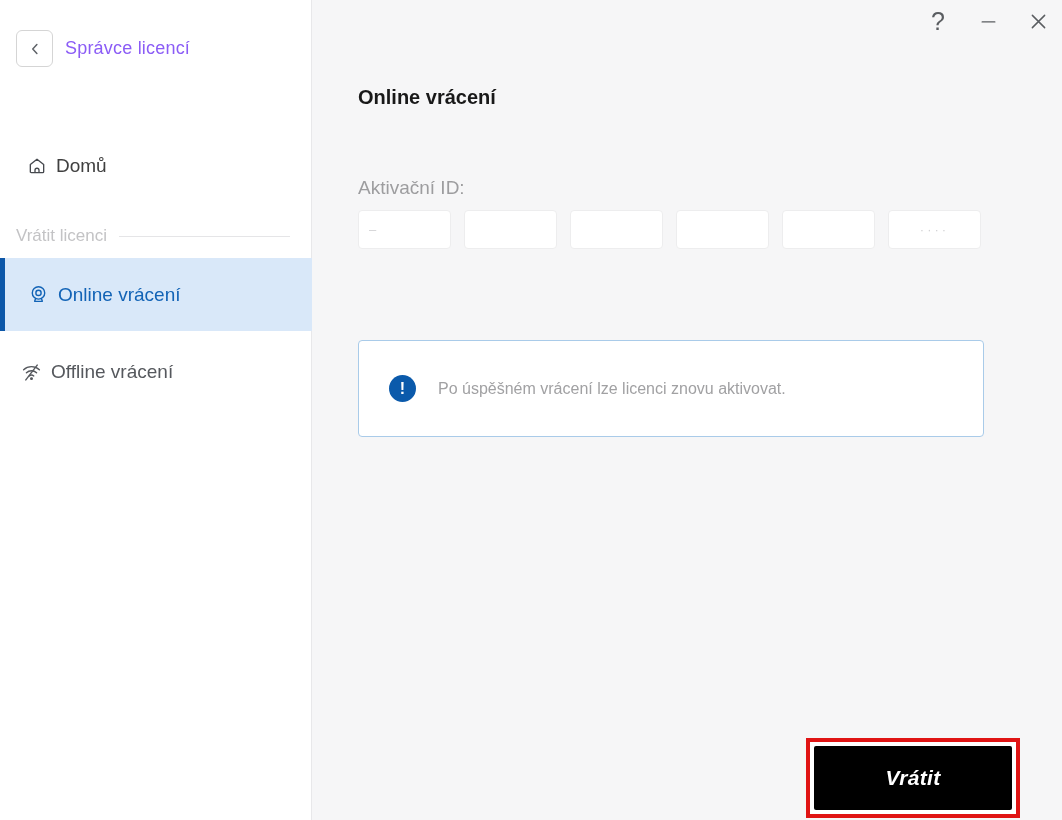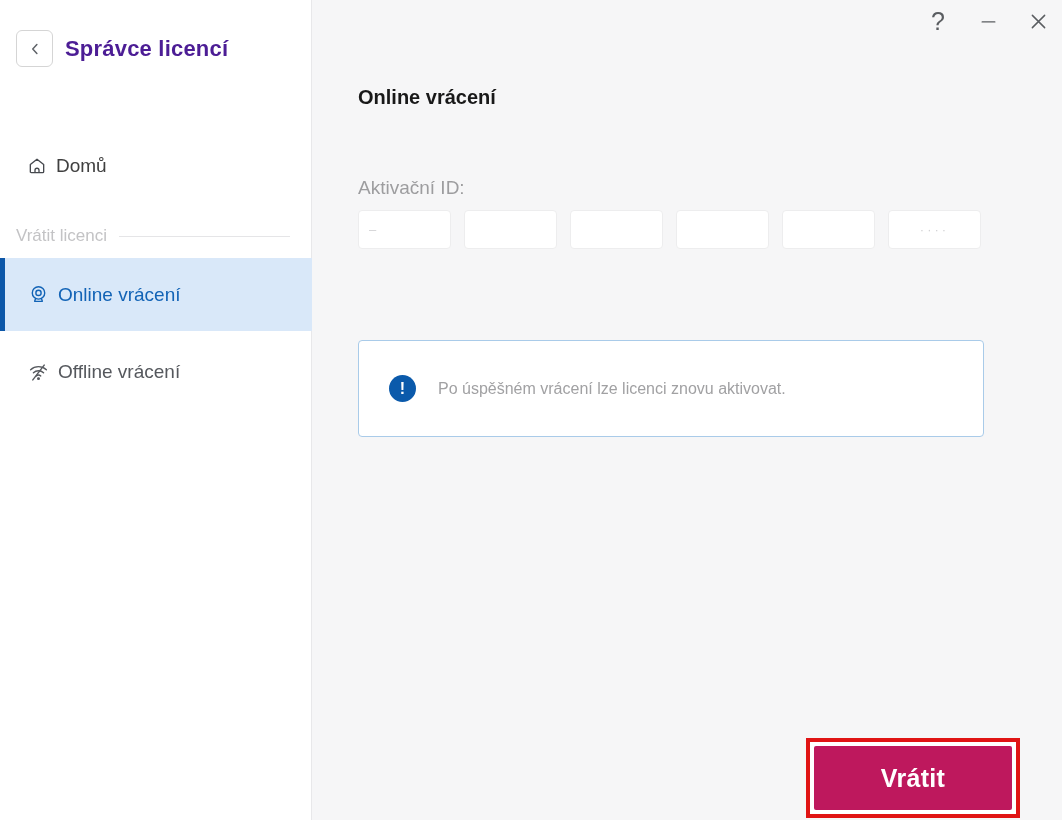--- a/index.html
+++ b/index.html
@@ -20,37 +20,37 @@
     position:absolute; left:16px; top:30px;
     display:flex; align-items:center; gap:12px;
   }
   .back-btn {
     width:37px; height:37px; background:#fff;
     border:1px solid #d5d5d5; border-radius:6px;
     display:flex; align-items:center; justify-content:center;
     cursor:pointer; padding:0;
   }
   .app-title {
-    font-size:22px; font-weight:bold; color:#4c1d95; letter-spacing:0.2px;
+    font-size:18px; font-weight:normal; color:#8b5cf6; letter-spacing:0.2px;
   }
   .home-item {
     position:absolute; left:27px; top:150px; width:260px; height:32px;
     display:flex; align-items:center; gap:9px;
     font-size:19px; color:#404040; cursor:pointer;
   }
   .section-row {
     position:absolute; left:16px; top:226px; width:274px;
     display:flex; align-items:center; gap:12px;
     font-size:17px; color:#c3c3c5;
   }
   .section-line { flex:1; height:1px; background:#e5e5e7; }
   .nav-item {
     position:absolute; left:0; width:312px;
     display:flex; align-items:center; gap:9px;
-    font-size:19px; cursor:pointer; padding-left:28px;
+    font-size:19px; cursor:pointer; padding-left:21px;
   }
   .nav-online {
     top:258px; height:73px;
     background:#d9e8f9; color:#1263b6;
     border-left:5px solid #0d57a8; padding-left:23px;
   }
   .nav-offline { top:340px; height:64px; color:#55585d; }
 
   
   .main-heading {
@@ -87,26 +87,27 @@
   }
   .info-text { margin-left:22px; font-size:16px; color:#a1a1a3; }
 
   
   .annotation {
     position:absolute; left:806px; top:738px; width:214px; height:80px;
     border:4px solid #e01414; background:#ffffff; padding:4px;
   }
   .return-btn {
     width:100%; height:100%;
-    background:#be185d; color:#ffffff;
+    background:#000000; color:#ffffff;
     border:none; border-radius:2px;
     font-family:"Liberation Sans", sans-serif;
-    font-size:25px; font-weight:bold; letter-spacing:0.3px;
+    font-size:21px; font-weight:bold; letter-spacing:0.3px;
     display:flex; align-items:center; justify-content:center;
     cursor:pointer;
+    font-style:italic;
   }
 
   
   .win-controls {
     position:absolute; top:6px; right:12px;
     display:flex; align-items:center; gap:26px;
   }
   .win-btn {
     width:24px; height:30px;
     display:flex; align-items:center; justify-content:center;

